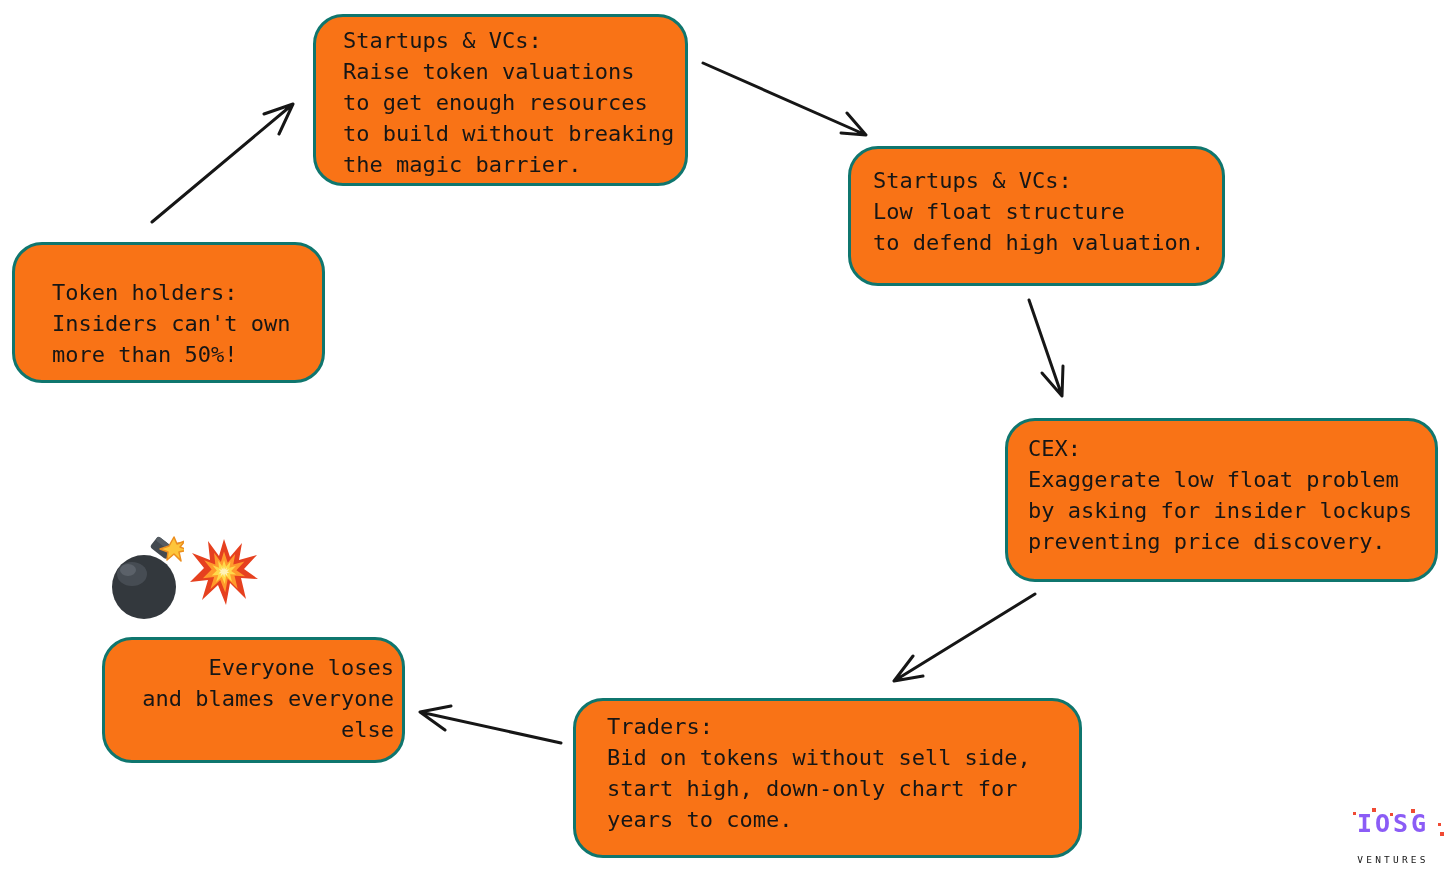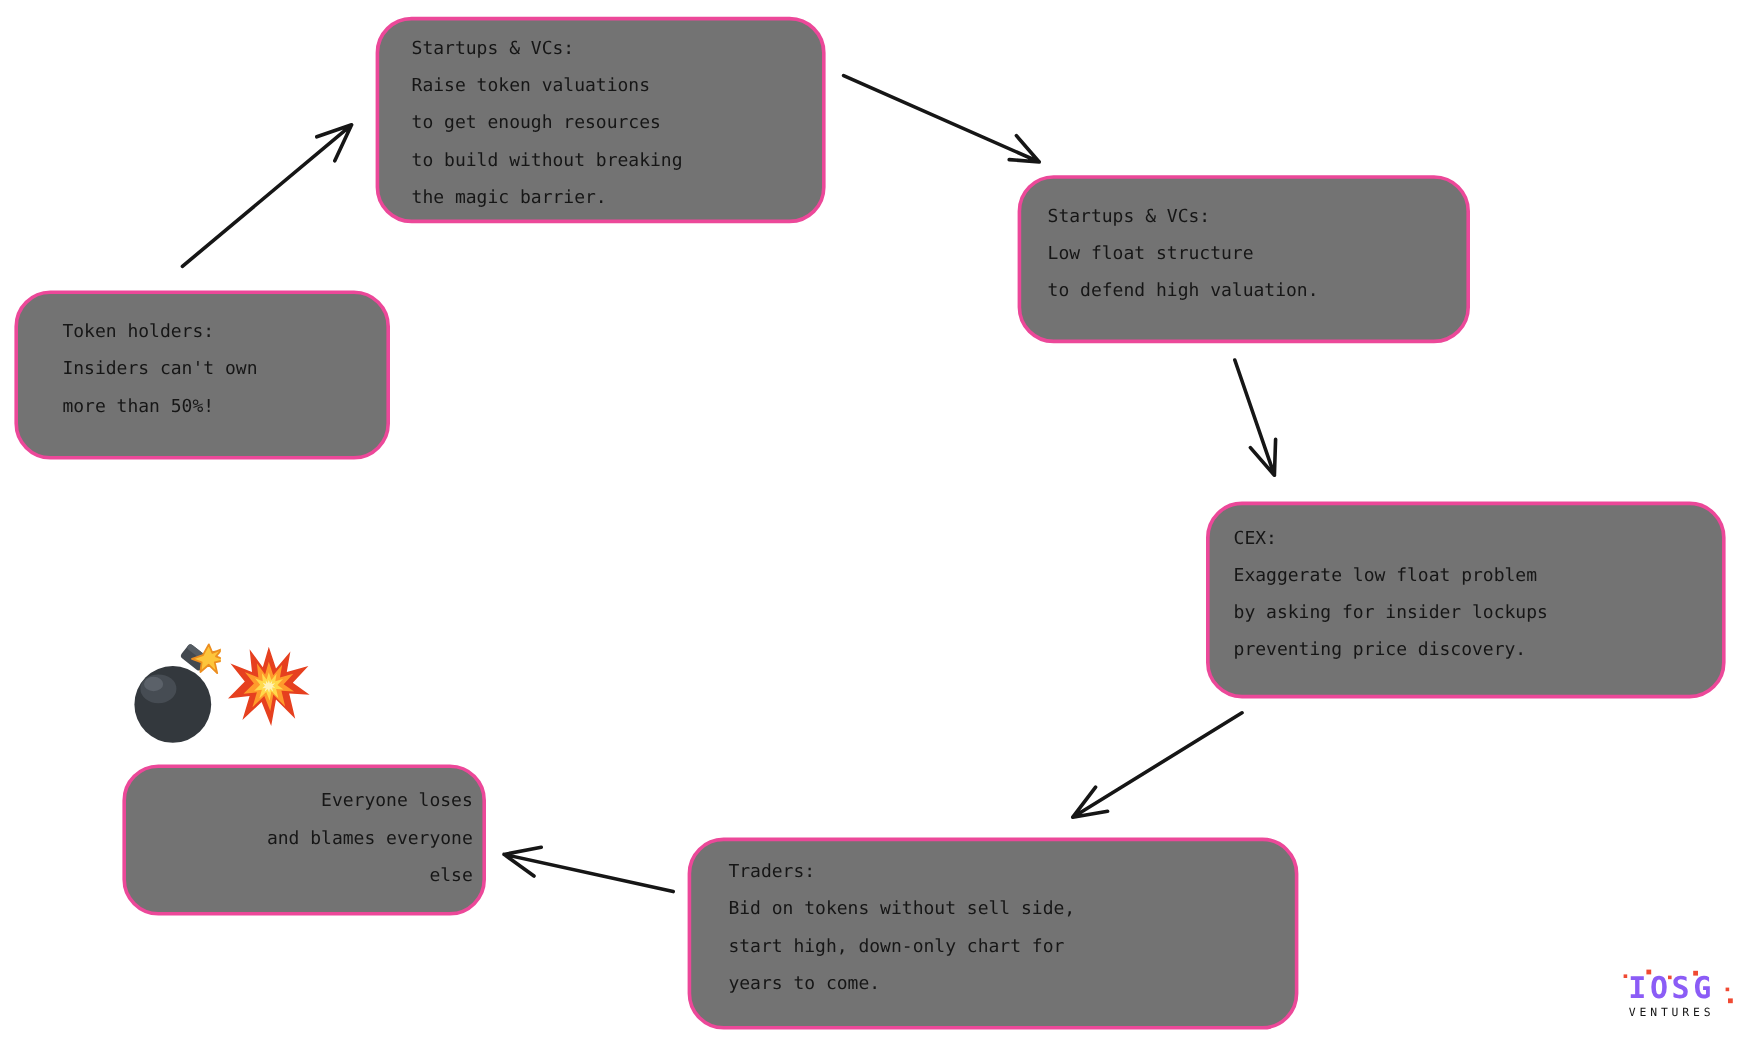--- a/index.html
+++ b/index.html
@@ -8,34 +8,34 @@
     background: #ffffff;
     position: relative;
     overflow: hidden;
     font-family: "DejaVu Sans Mono", monospace;
   }
 
   
   .node {
     position: absolute;
     box-sizing: border-box;
-    background: #737373;
-    border: 3px solid #ec4899;
+    background: #f97316;
+    border: 3px solid #0f766e;
     border-radius: 30px;
     color: #161616;
-    font-size: 15px;
+    font-size: 22px;
     line-height: 31px;
     white-space: pre-line;
   }
   #node-startups-raise  { left: 313px;  top: 14px;  width: 375px; height: 172px; padding: 8px 8px 0 27px; }
   #node-startups-float  { left: 848px;  top: 146px; width: 377px; height: 140px; padding: 16px 8px 0 22px; }
   #node-cex             { left: 1005px; top: 418px; width: 433px; height: 164px; padding: 12px 8px 12px 20px; }
   #node-traders         { left: 573px;  top: 698px; width: 509px; height: 160px; padding: 10px 8px 0 31px; }
   #node-everyone-loses  { left: 102px;  top: 637px; width: 303px; height: 126px; padding: 12px 8px 0 22px; text-align: right; }
-  #node-token-holders   { left: 12px;   top: 242px; width: 313px; height: 141px; padding: 16px 8px 0 37px; }
+  #node-token-holders   { left: 12px;   top: 242px; width: 313px; height: 141px; padding: 32px 8px 0 37px; }
 
   svg.arrows { position: absolute; left: 0; top: 0; }
 
   .icon { position: absolute; }
   #bomb-icon      { left: 110px; top: 533px; }
   #explosion-icon { left: 189px; top: 538px; }
 
   
   .logo {
     position: absolute;
@@ -45,21 +45,21 @@
   .logo-brand {
     font-weight: bold;
     font-size: 25px; line-height: 27px;
     letter-spacing: 3px;
     color: #8b5cf6;
   }
   .logo-sub {
     font-size: 9.5px; line-height: 11px;
     letter-spacing: 3.2px;
     color: #161616;
-    margin-top: 2px;
+    margin-top: 17px;
   }
   .dot { position: absolute; background: #f04a33; }
   .d1 { left: 12px;  top: 2px;  width: 3px; height: 3px; }
   .d2 { left: 31px;  top: -2px; width: 4px; height: 4px; }
   .d3 { left: 49px;  top: 3px;  width: 3px; height: 3px; }
   .d4 { left: 70px;  top: -1px; width: 4px; height: 4px; }
   .d5 { left: 97px;  top: 13px; width: 3px; height: 3px; }
   .d6 { left: 99px;  top: 22px; width: 4px; height: 4px; }
 </style>
 </head>

